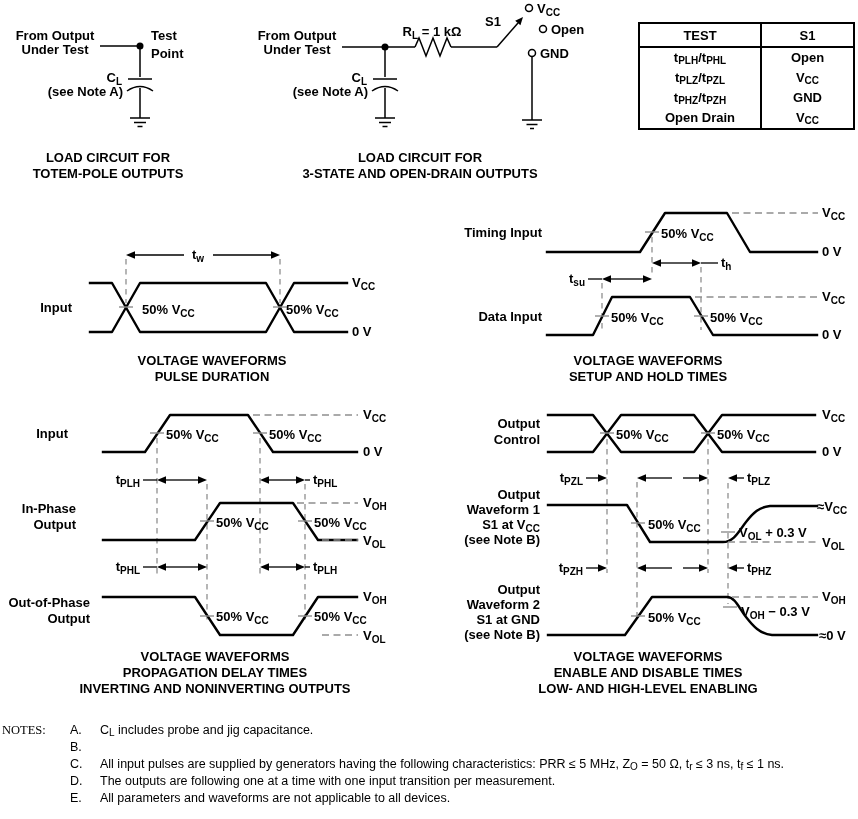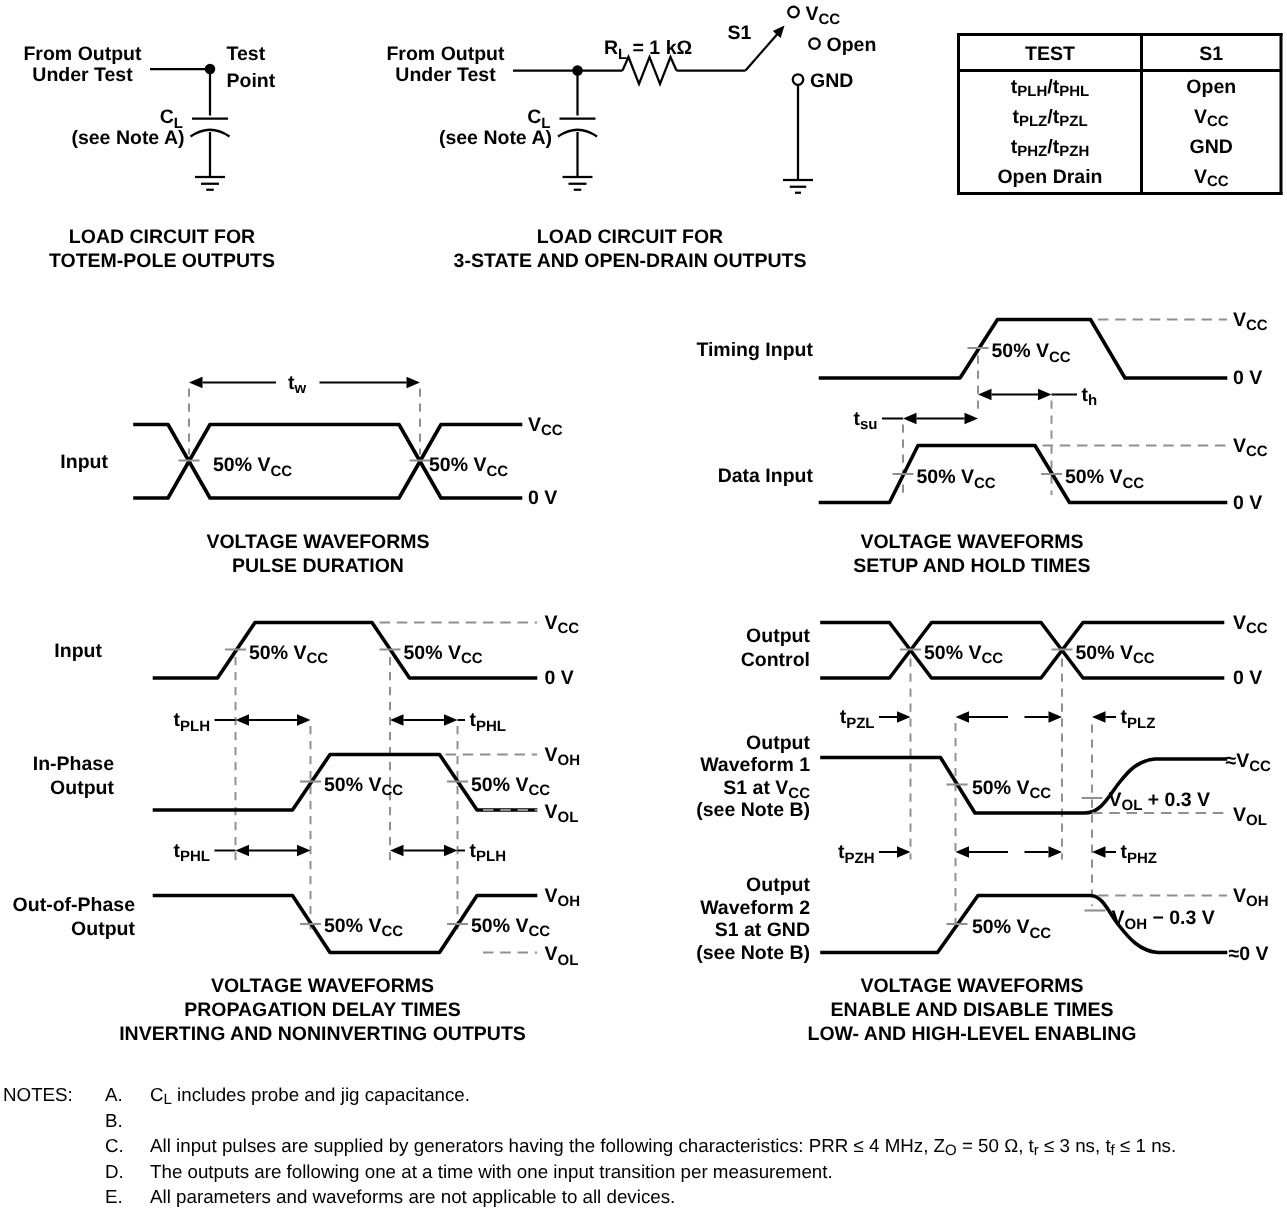--- a/index.html
+++ b/index.html
@@ -22,21 +22,21 @@
             border:2px solid #000; text-align:center; }
   .ptable th, .ptable td { padding:0; font-size:13px; font-weight:bold; }
   .ptable th { border-bottom:2px solid #000; height:24px; }
   .ptable .c1 { width:122px; border-right:2px solid #000; }
   .ptable .c2 { width:93px; }
   .ptable td { height:20px; line-height:20px;margin-top:14px; }
   sub { font-size:10px; line-height:0; vertical-align:-2px; font-weight:inherit; }
   .notes { position:absolute; left:2px; top:722px; width:856px;
            font-size:12.5px; line-height:17px; white-space:nowrap; }
   .nrow { display:flex; }
-  .ncol1 { width:68px; flex:none; }
+  .ncol1 { width:68px; flex:none;font-family:Liberation Serif, serif; }
   .ncol2 { width:30px; flex:none; }
   .ntext { flex:none; }
 </style>
 </head>
 <body>
 
 <div id="fig">
 
   <svg class="abs" style="left:0;top:0" width="250" height="192" viewBox="0 0 250 192">
     <text x="55" y="40" text-anchor="middle">From Output</text>
@@ -358,21 +358,21 @@
     </div>
     <div class="nrow">
       <span class="ncol1"></span>
       <span class="ncol2">B.</span>
       <div class="ntext">
       </div>
     </div>
     <div class="nrow">
       <span class="ncol1"></span>
       <span class="ncol2">C.</span>
-      <span class="ntext"><span>All input pulses are supplied by generators having the following characteristics: PRR ≤ 4 MHz, Z</span><sub>O</sub><span> = 50 Ω, t</span><sub>r</sub><span> ≤ 3 ns, t</span><sub>f</sub><span> ≤ 1 ns.</span></span>
+      <span class="ntext"><span>All input pulses are supplied by generators having the following characteristics: PRR ≤ 5 MHz, Z</span><sub>O</sub><span> = 50 Ω, t</span><sub>r</sub><span> ≤ 3 ns, t</span><sub>f</sub><span> ≤ 1 ns.</span></span>
     </div>
     <div class="nrow">
       <span class="ncol1"></span>
       <span class="ncol2">D.</span>
       <span class="ntext">The outputs are following one at a time with one input transition per measurement.</span>
     </div>
     <div class="nrow">
       <span class="ncol1"></span>
       <span class="ncol2">E.</span>
       <span class="ntext">All parameters and waveforms are not applicable to all devices.</span>

